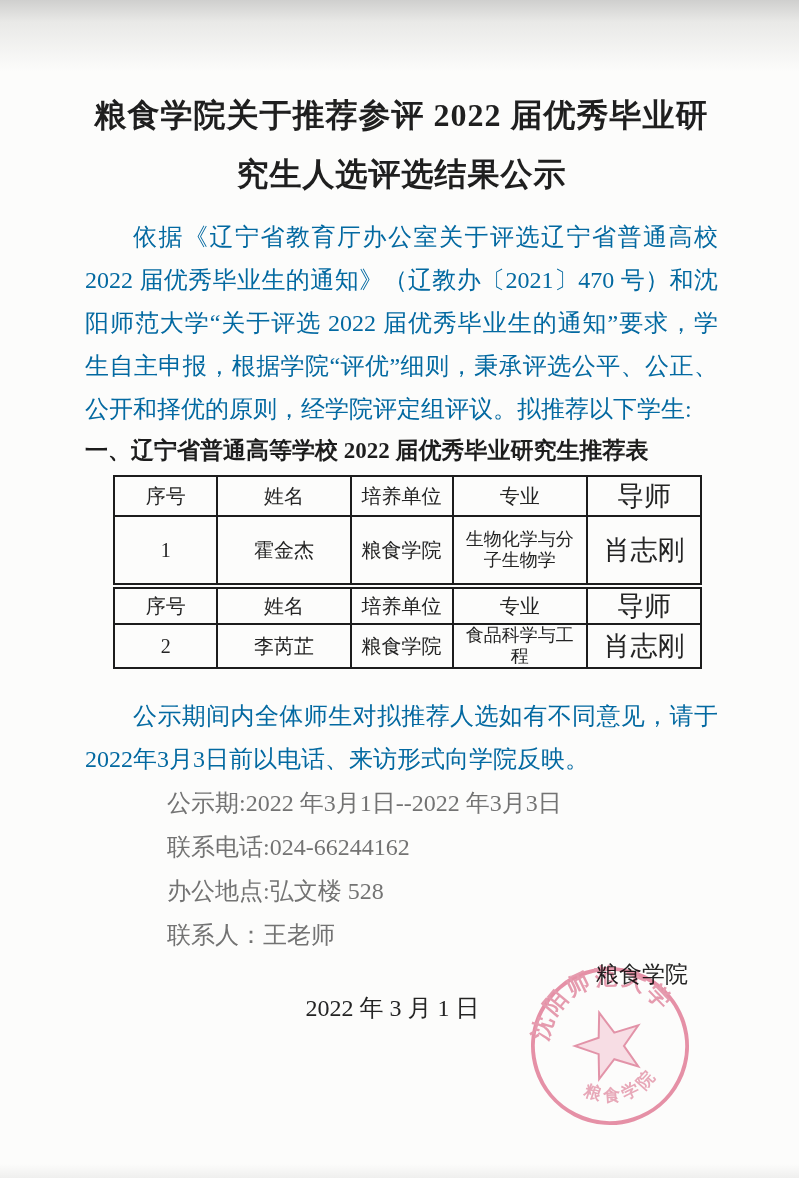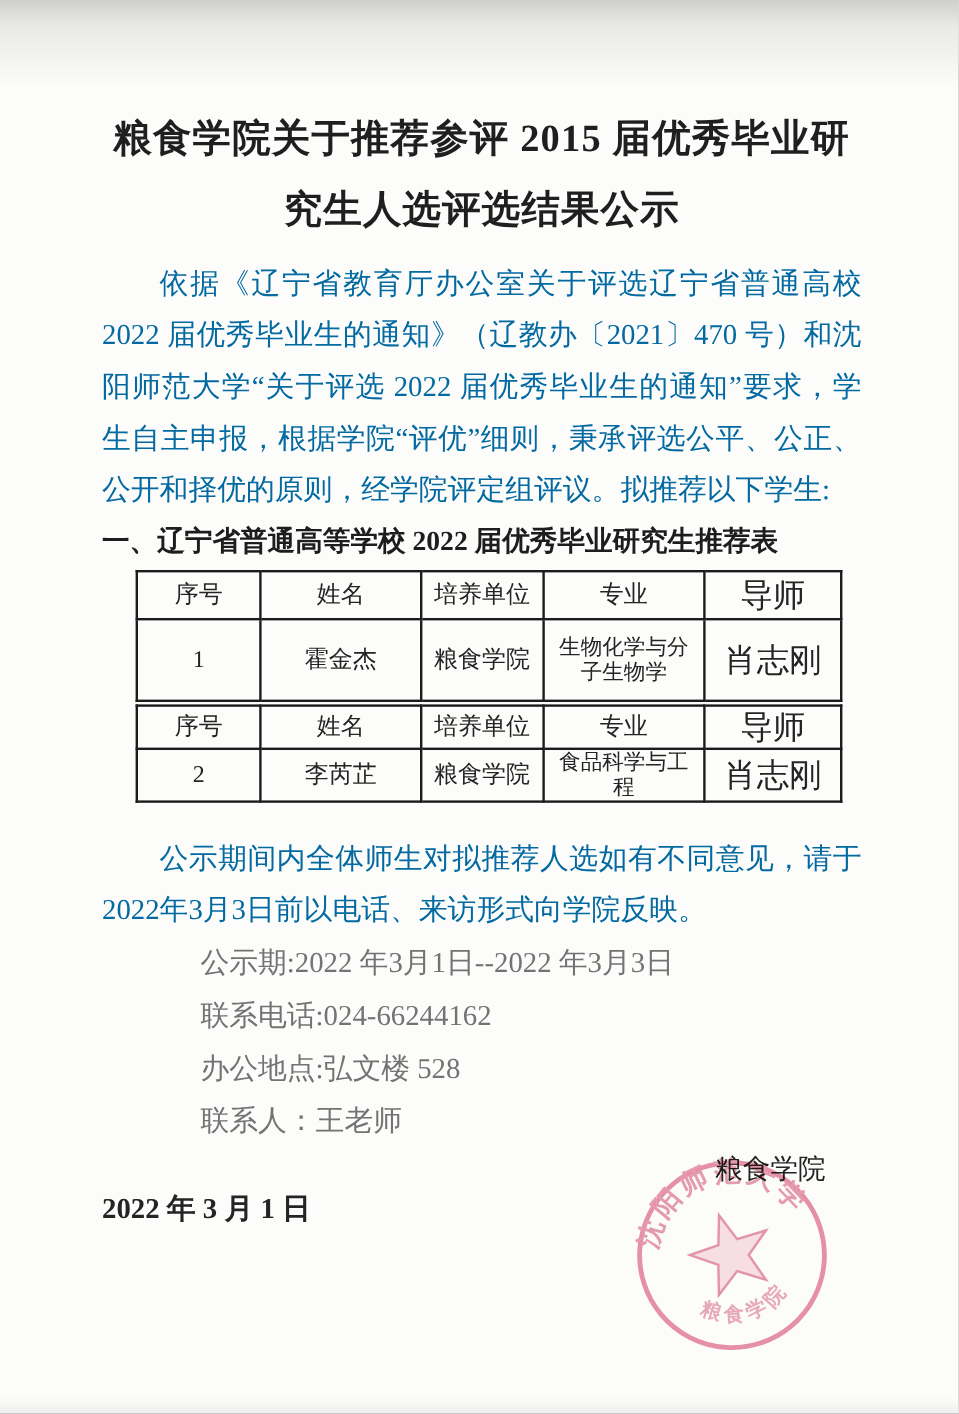--- a/index.html
+++ b/index.html
@@ -62,36 +62,36 @@
   .info-line{
     margin:0;padding-left:82px;
     font-size:24px;line-height:44px;color:#737373;
   }
   .sig-college{
     margin:2px 0 0 0;padding-right:30px;
     font-size:23px;line-height:32px;text-align:right;color:#242424;
   }
   .sig-date{
     margin:0;padding-right:18px;
-    font-size:24px;line-height:34px;text-align:left;color:#242424;font-weight:bold;
+    font-size:24px;line-height:34px;text-align:center;color:#242424;
   }
   .stamp{
     position:absolute;left:505px;top:941px;
     width:210px;height:210px;
     mix-blend-mode:multiply;opacity:0.82;
     pointer-events:none;
   }
 </style>
 </head>
 <body>
 
 <div class="page">
   <div class="content">
 
-    <h1 class="doc-title">粮食学院关于推荐参评 2015 届优秀毕业研究生人选评选结果公示</h1>
+    <h1 class="doc-title">粮食学院关于推荐参评 2022 届优秀毕业研究生人选评选结果公示</h1>
 
     <p class="para">依据《辽宁省教育厅办公室关于评选辽宁省普通高校 2022 届优秀毕业生的通知》（辽教办〔2021〕470 号）和沈阳师范大学“关于评选 2022 届优秀毕业生的通知”要求，学生自主申报，根据学院“评优”细则，秉承评选公平、公正、公开和择优的原则，经学院评定组评议。拟推荐以下学生:</p>
 
     <h2 class="section-heading">一、辽宁省普通高等学校 2022 届优秀毕业研究生推荐表</h2>
 
     <table class="rec first">
       <colgroup>
         <col style="width:17.6%">
           <col style="width:22.7%">
           <col style="width:17.4%">

